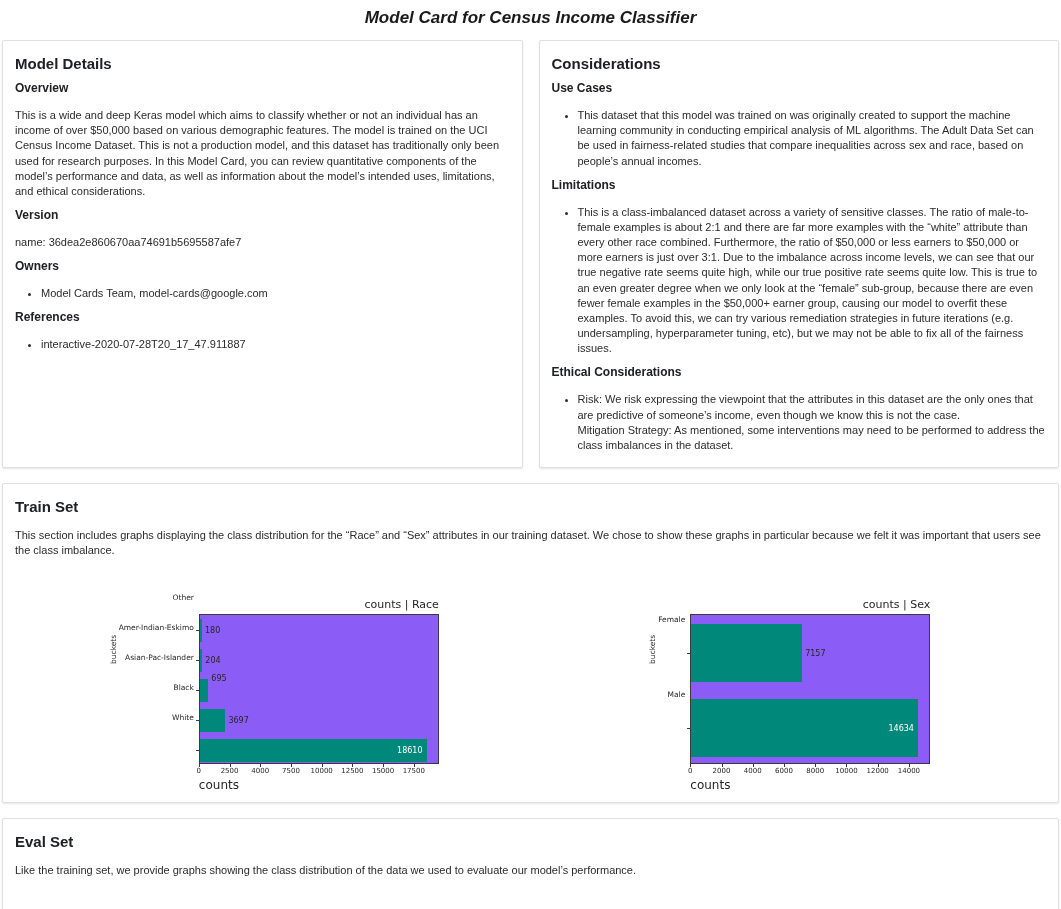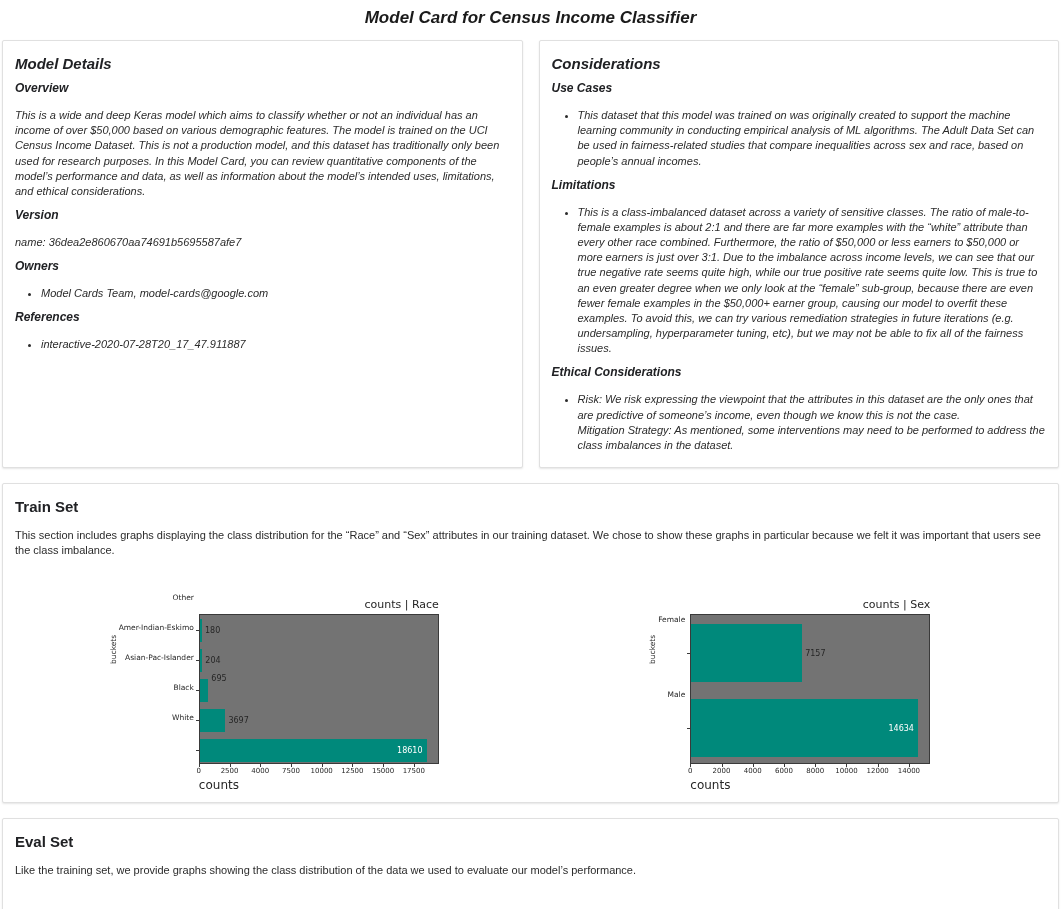--- a/index.html
+++ b/index.html
@@ -20,21 +20,21 @@
     font-style: italic;
   }
   .card {
     background: #fff;
     border: 1px solid #e0e0e0;
     border-radius: 2px;
     box-shadow: 0 1px 2px rgba(0,0,0,0.10);
     padding: 10px 12px;
   }
   .row-top { display: flex; gap: 16px; }
-  .row-top .card { flex: 1; min-height: 313px; font-style: italic; }
+  .row-top .card { flex: 1; min-height: 313px; }
   .card-full { margin-top: 15px; min-height: 262px; }
   h2 { font-size: 15px; font-weight: bold; margin: 4px 0 8px 0; }
   h3 { font-size: 12px; font-weight: bold; margin: 9px 0 3px 0; }
   p, li { font-size: 11px; line-height: 1.38; color: #2b2b2b; margin-top: 13px; }
   ul { padding-left: 26px; margin: 2px 0 4px 0; }
   li { margin-bottom: 2px; }
   .desc { margin-bottom: 4px; }
 
   
   .charts-row { display: flex; margin-top: 8px; }
@@ -49,21 +49,21 @@
     color: #262626;
     width: 12px;
   }
   .fig-yticks { margin-top: 16px; }
   .fig-ytick {
     display: flex; align-items: center; justify-content: flex-end;
     font-size: 7.5px; padding-right: 5px; white-space: nowrap;
   }
   .fig-plotcol { position: relative; }
   .fig-title { height: 16px; font-size: 11px; text-align: right; margin-top: 32px; }
-  .fig-plot { position: relative; border: 1px solid #3a3a3a; background: #737373; }
+  .fig-plot { position: relative; border: 1px solid #3a3a3a; background: #8b5cf6; }
   .fig-bar { position: absolute; left: 0; }
   .fig-val { position: absolute; font-size: 8px; white-space: nowrap; }
   .fig-ytickmark { position: absolute; left: -4px; width: 4px; height: 1px; background: #3a3a3a; }
   .fig-xticks { position: relative; height: 13px; }
   .fig-xtickmark { position: absolute; top: 0; width: 1px; height: 3px; background: #3a3a3a; }
   .fig-xticklabel { position: absolute; top: 3px; font-size: 7px; transform: translateX(-50%); }
   .fig-xlabel { text-align: left; font-size: 12px; margin-top: 1px; }
 </style>
 </head>
 <body>

